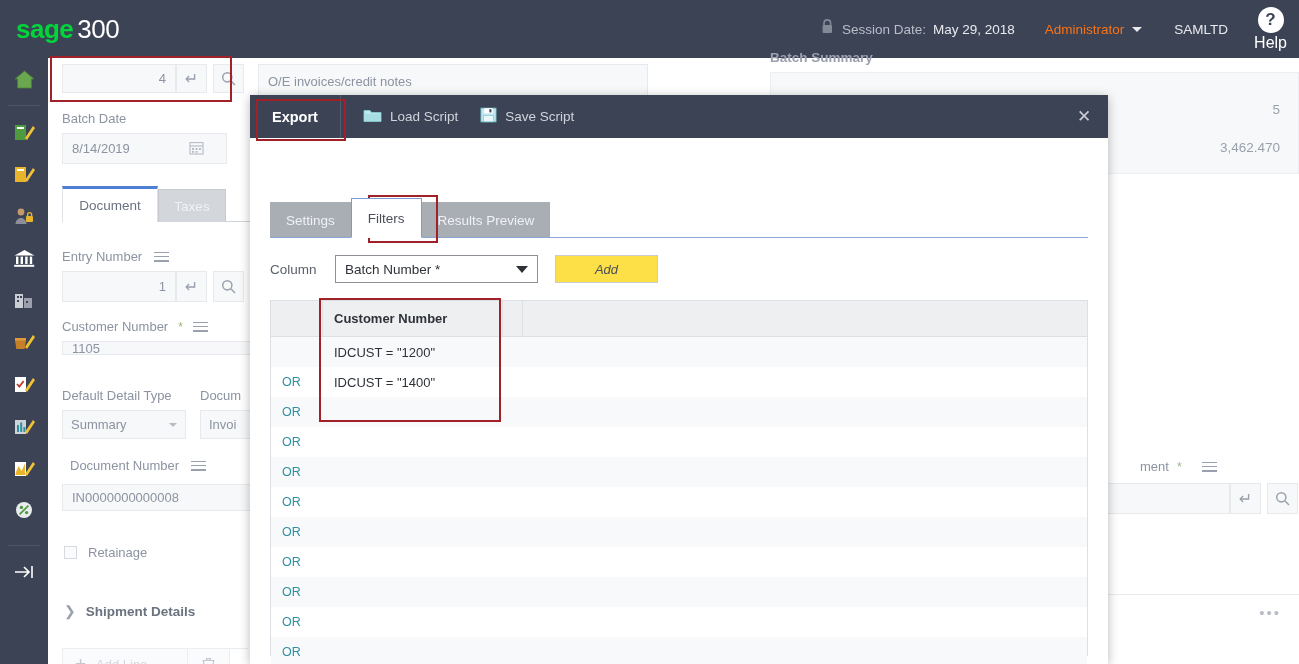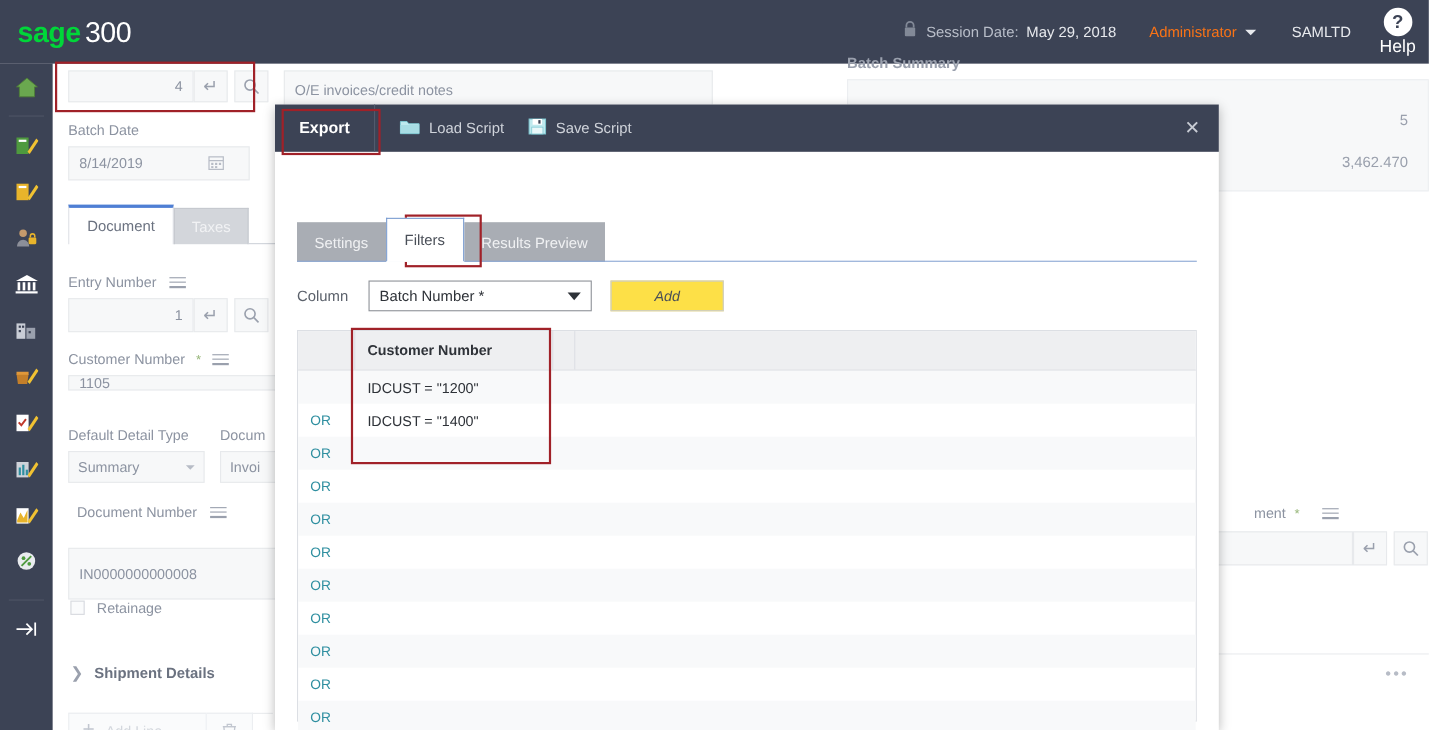--- a/index.html
+++ b/index.html
@@ -398,21 +398,21 @@
     </div>
 
     <div style="position:absolute;left:22px;top:400px;display:flex;align-items:center;gap:12px;">
       <span class="fld-label">Document Number</span>
       <span class="hamburger">
           <i></i>
           <i></i>
           <i></i>
         </span>
     </div>
-    <div class="inp" style="position:absolute;left:14px;top:440px;width:260px;height:47px;">IN0000000000008</div>
+    <div class="inp" style="position:absolute;left:14px;top:426px;width:260px;height:27px;">IN0000000000008</div>
 
     <div style="position:absolute;left:16px;top:487px;display:flex;align-items:center;gap:11px;">
       <span class="checkbox-sq"></span>
       <span class="fld-label">Retainage</span>
     </div>
     <div class="divider-h" style="position:absolute;left:14px;top:590px;width:186px;"></div>
     <div style="position:absolute;left:16px;top:545px;display:flex;align-items:center;gap:10px;">
       <span class="chev-r">❯</span>
       <span style="color:#6b7280;font-size:13.5px;font-weight:bold;">Shipment Details</span>
     </div>

